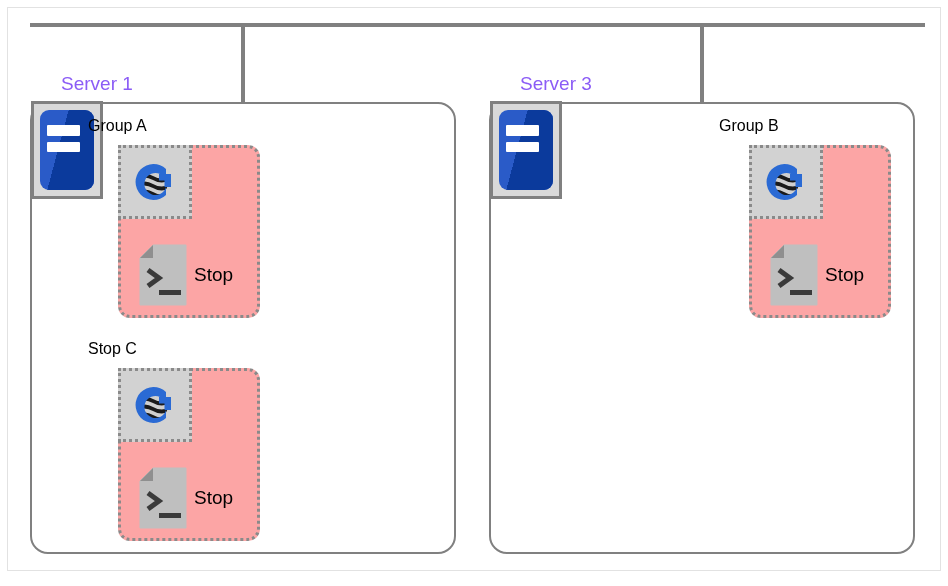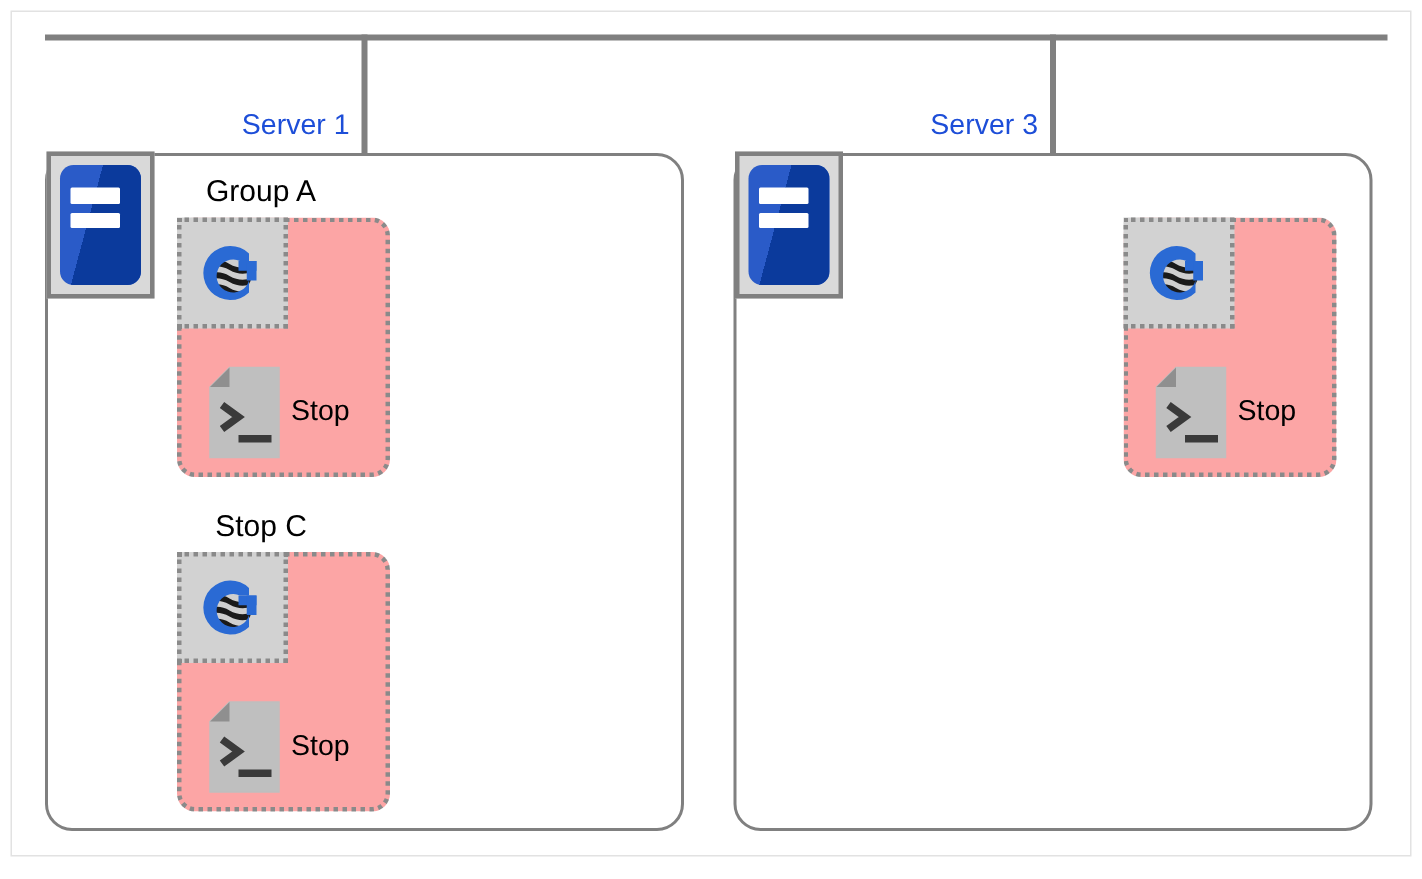--- a/index.html
+++ b/index.html
@@ -38,23 +38,22 @@
   .hdr-line-v {
     position: absolute;
     background: #808080;
     width: 4px;
   }
 
   
   .server-label {
     position: absolute;
     font-size: 19px;
-    color: #1d4ed8;
+    color: #8b5cf6;
     white-space: nowrap;
-    text-align: right;
   }
 
   
   .server-box {
     position: absolute;
     border: 2px solid #808080;
     border-radius: 18px;
     background: #ffffff;
     box-sizing: border-box;
   }
@@ -92,24 +91,24 @@
     height: 13%;
     background: #ffffff;
     border-radius: 1px;
   }
   .server-bar.b1 { top: 19%; }
   .server-bar.b2 { top: 40%; }
 
   
   .group-label {
     position: absolute;
-    font-size: 20px;
+    font-size: 16px;
     color: #000000;
     white-space: nowrap;
-    text-align: center;
+    text-align: left;
   }
   .group-box {
     position: absolute;
     background: #fca5a5;
     border: 3px dotted #8a8a8a;
     border-radius: 12px;
     box-sizing: border-box;
   }
 
   
@@ -238,20 +237,21 @@
   <div class="server-box" style="left:489px; top:102px; width:426px; height:452px;"></div>
 
   <div class="server-icon" style="left:490px; top:101px;">
     <div class="server-icon-inner">
       <div class="server-icon-shade"></div>
       <div class="server-bar b1"></div>
       <div class="server-bar b2"></div>
     </div>
   </div>
 
+  <div class="group-label" style="left:719px; top:117px; width:172px;">Group B</div>
 
   <div class="group-box" style="left:749px; top:145px; width:142px; height:173px;">
 
     <div class="cluster-tile">
       <svg width="58" height="58" viewBox="0 0 58 58">
         <defs>
           <clipPath id="sphB">
               <circle cx="27" cy="29" r="15"></circle>
             </clipPath>
         </defs>

